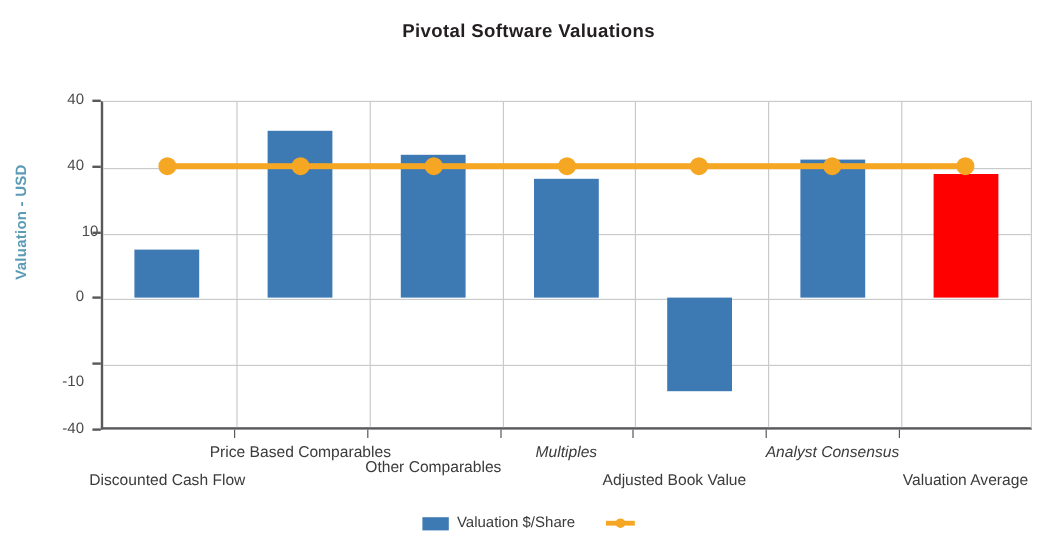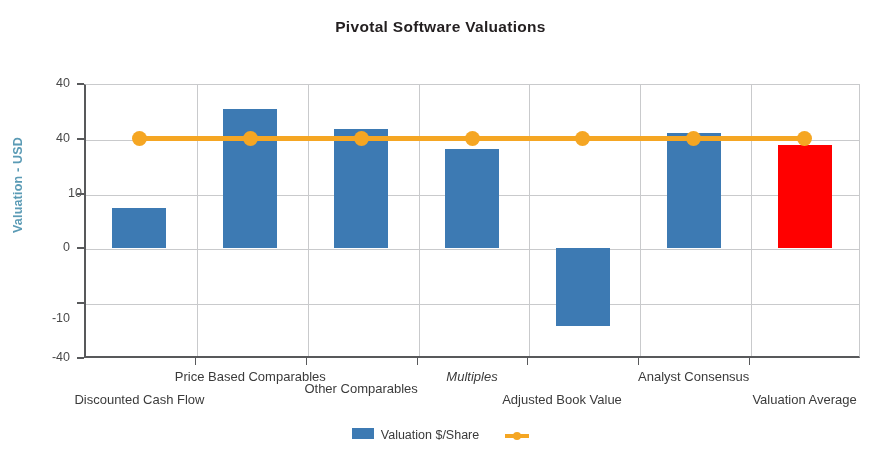--- a/index.html
+++ b/index.html
@@ -118,21 +118,21 @@
     left: 0;
     top: 428px;
     width: 881px;
     display: flex;
     justify-content: center;
     align-items: center;
     gap: 26px;
   }
   .legend-item {
     display: flex;
-    align-items: flex-start;
+    align-items: flex-end;
     gap: 7px;
     font-size: 12.5px;
     color: #3b3b3b;
   }
   .legend-swatch-bar {
     width: 22px;
     height: 11px;
   }
   .legend-swatch-line {
     position: relative;
@@ -217,21 +217,21 @@
       <div class="marker-dot" title="Adjusted Book Value: 20" style="left: 575.357px; top: 131.3px; background: rgb(245, 166, 35);"></div>
       <div class="marker-dot" title="Analyst Consensus: 20" style="left: 686.214px; top: 131.3px; background: rgb(245, 166, 35);"></div>
       <div class="marker-dot" title="Valuation Average: 20" style="left: 797.071px; top: 131.3px; background: rgb(245, 166, 35);"></div>
     </div>
   <div id="catlabel-layer">
       <div class="cat-label" style="left: -10.5714px; width: 300px; top: 392px;">Discounted Cash Flow</div>
       <div class="cat-label" style="left: 100.286px; width: 300px; top: 369px;">Price Based Comparables</div>
       <div class="cat-label" style="left: 211.143px; width: 300px; top: 381px;">Other Comparables</div>
       <div class="cat-label" style="left: 322px; width: 300px; top: 369px; font-style: italic;">Multiples</div>
       <div class="cat-label" style="left: 412px; width: 300px; top: 392px;">Adjusted Book Value</div>
-      <div class="cat-label" style="left: 543.714px; width: 300px; top: 369px;">Analyst Consensus</div>
+      <div class="cat-label" style="left: 543.714px; width: 300px; top: 369px; font-style: italic;">Analyst Consensus</div>
       <div class="cat-label" style="left: 654.571px; width: 300px; top: 392px;">Valuation Average</div>
     </div>
 
   <div class="legend" id="legend">
       <div class="legend-item">
         <div class="legend-swatch-bar" style="background: rgb(61, 122, 179);"></div>
         <span>Valuation $/Share</span>
       </div>
       <div class="legend-item">
         <div class="legend-swatch-line">

